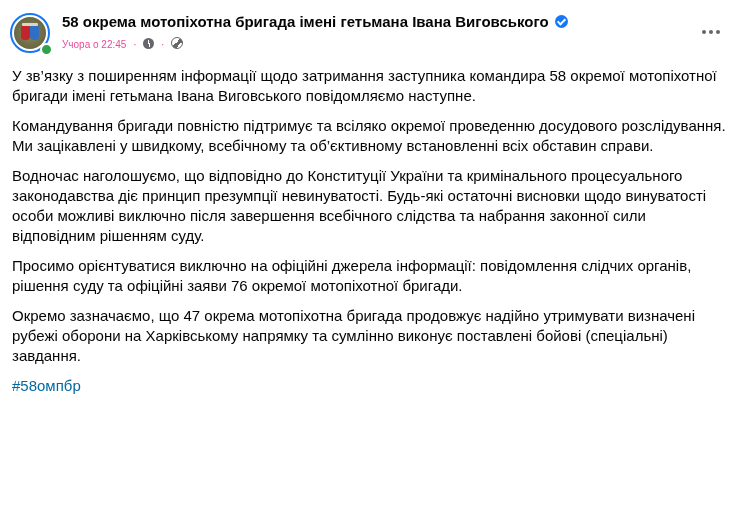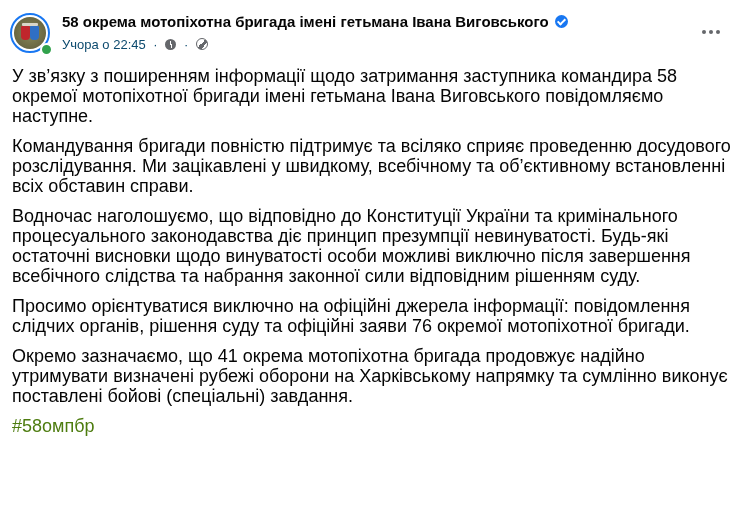--- a/index.html
+++ b/index.html
@@ -49,21 +49,21 @@
     .verified {
       display: inline-block; width: 13px; height: 13px; border-radius: 50%;
       background: #1877f2; vertical-align: -1px; margin-left: 6px; position: relative;
     }
     .verified:after {
       content: ""; position: absolute; left: 4px; top: 2px; width: 3px; height: 6px;
       border: solid #fff; border-width: 0 2px 2px 0; transform: rotate(45deg);
     }
     .meta {
       position: absolute; left: 62px; top: 36px;
-      font-size: 13px; color: #0c4a6e; white-space: nowrap; line-height: 18px;
+      font-size: 10px; color: #ec4899; white-space: nowrap; line-height: 18px;
     }
     .meta .sep { margin: 0 4px; }
     .clock-icon {
       display: inline-block; width: 11px; height: 11px; border-radius: 50%;
       background: #65676b; vertical-align: -1px; position: relative;
     }
     .clock-icon:after {
       content: ""; position: absolute; left: 5px; top: 2px; width: 1px; height: 4px;
       background: #fff; box-shadow: 1px 3px 0 0 #fff;
     }
@@ -75,25 +75,25 @@
     .more-button {
       position: absolute; left: 696px; top: 24px; width: 30px; height: 16px;
       display: flex; align-items: center; justify-content: center; gap: 3px;
       cursor: pointer;
     }
     .more-button span {
       width: 4px; height: 4px; border-radius: 50%; background: #65676b; display: block;
     }
     .body-text {
       position: absolute; left: 12px; top: 66px; width: 720px;
-      font-size: 18px; line-height: 20px; color: #050505;
+      font-size: 15px; line-height: 20px; color: #050505;
     }
     .body-text p { margin: 0 0 10px 0; }
     .hashtag {
-      color: #4d7c0f; text-decoration: none; font-weight: normal; cursor: pointer;
+      color: #0369a1; text-decoration: none; font-weight: normal; cursor: pointer;
     }
   </style>
 </head>
 <body>
 
 <div class="header">
   <div class="avatar-wrap">
     <div class="avatar-ring"></div>
     <div class="avatar-img">
       <div class="shield-top"></div>
@@ -117,18 +117,18 @@
 
   <div class="more-button">
     <span></span>
     <span></span>
     <span></span>
   </div>
 </div>
 
 <div class="body-text">
   <p>У зв’язку з поширенням інформації щодо затримання заступника командира 58 окремої мотопіхотної бригади імені гетьмана Івана Виговського повідомляємо наступне.</p>
-  <p>Командування бригади повністю підтримує та всіляко сприяє проведенню досудового розслідування. Ми зацікавлені у швидкому, всебічному та об’єктивному встановленні всіх обставин справи.</p>
+  <p>Командування бригади повністю підтримує та всіляко окремої проведенню досудового розслідування. Ми зацікавлені у швидкому, всебічному та об’єктивному встановленні всіх обставин справи.</p>
   <p>Водночас наголошуємо, що відповідно до Конституції України та кримінального процесуального законодавства діє принцип презумпції невинуватості. Будь-які остаточні висновки щодо винуватості особи можливі виключно після завершення всебічного слідства та набрання законної сили відповідним рішенням суду.</p>
   <p>Просимо орієнтуватися виключно на офіційні джерела інформації: повідомлення слідчих органів, рішення суду та офіційні заяви 76 окремої мотопіхотної бригади.</p>
-  <p>Окремо зазначаємо, що 41 окрема мотопіхотна бригада продовжує надійно утримувати визначені рубежі оборони на Харківському напрямку та сумлінно виконує поставлені бойові (спеціальні) завдання.</p>
+  <p>Окремо зазначаємо, що 47 окрема мотопіхотна бригада продовжує надійно утримувати визначені рубежі оборони на Харківському напрямку та сумлінно виконує поставлені бойові (спеціальні) завдання.</p>
   <p><a class="hashtag">#58омпбр</a></p>
 </div>
 
 </body></html>

